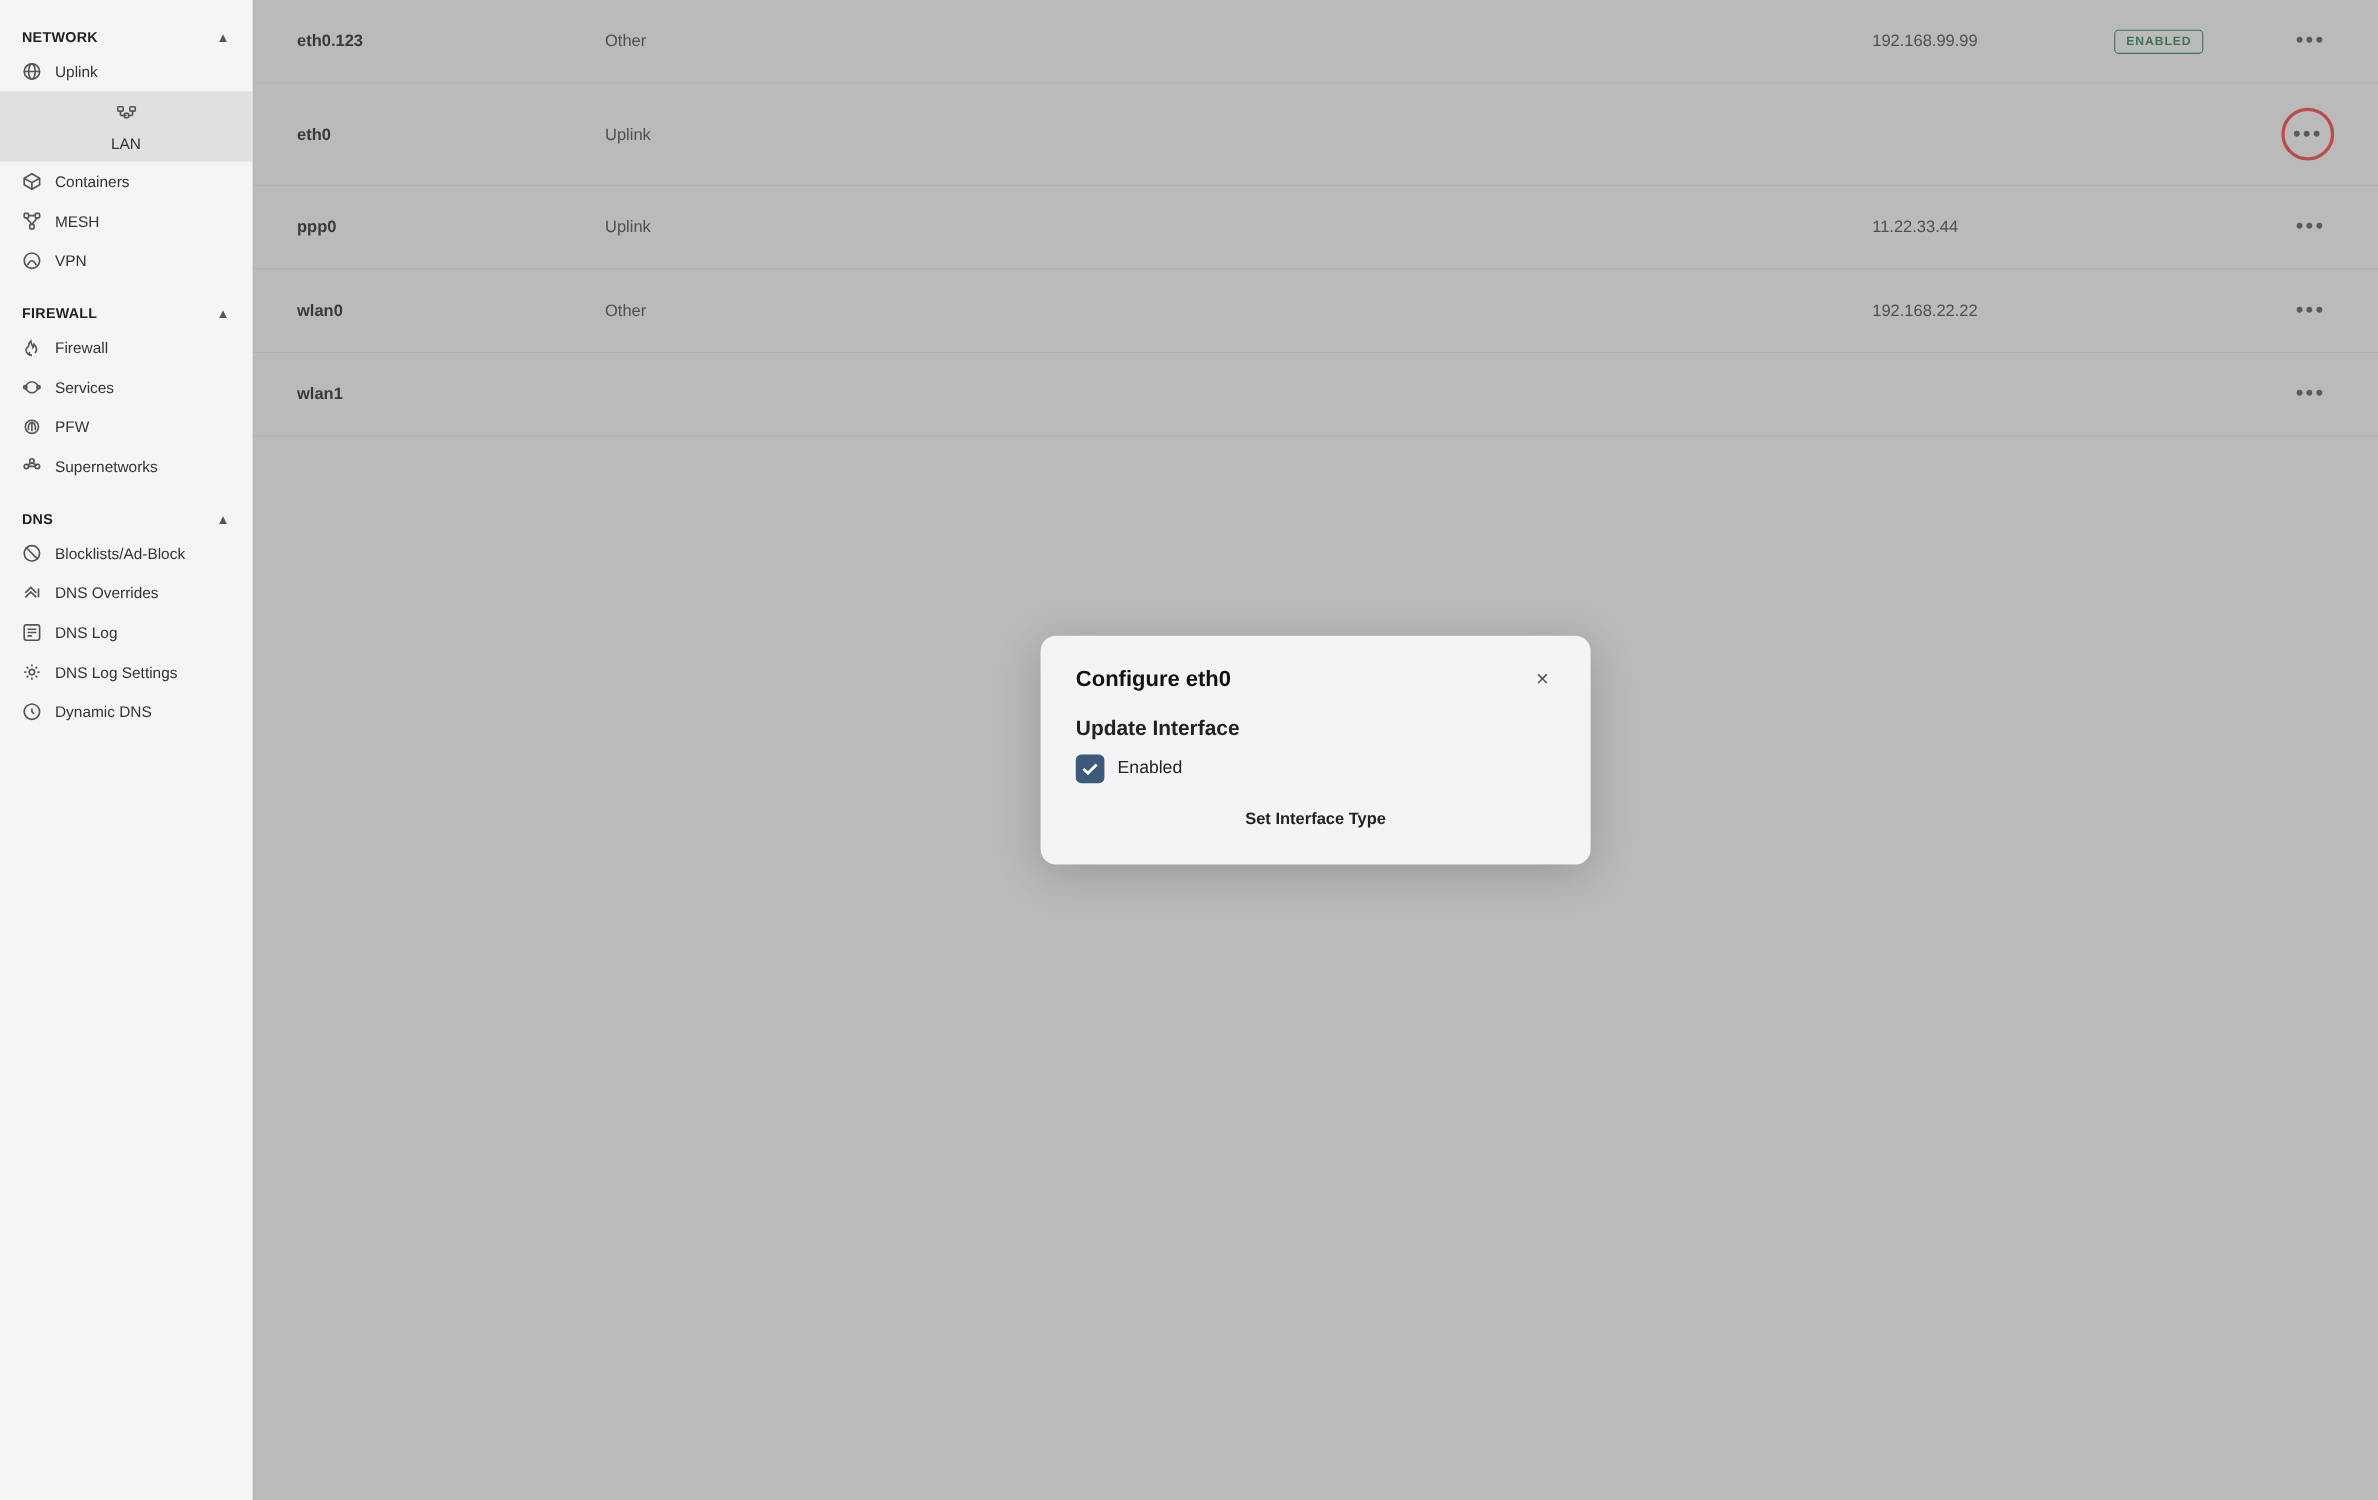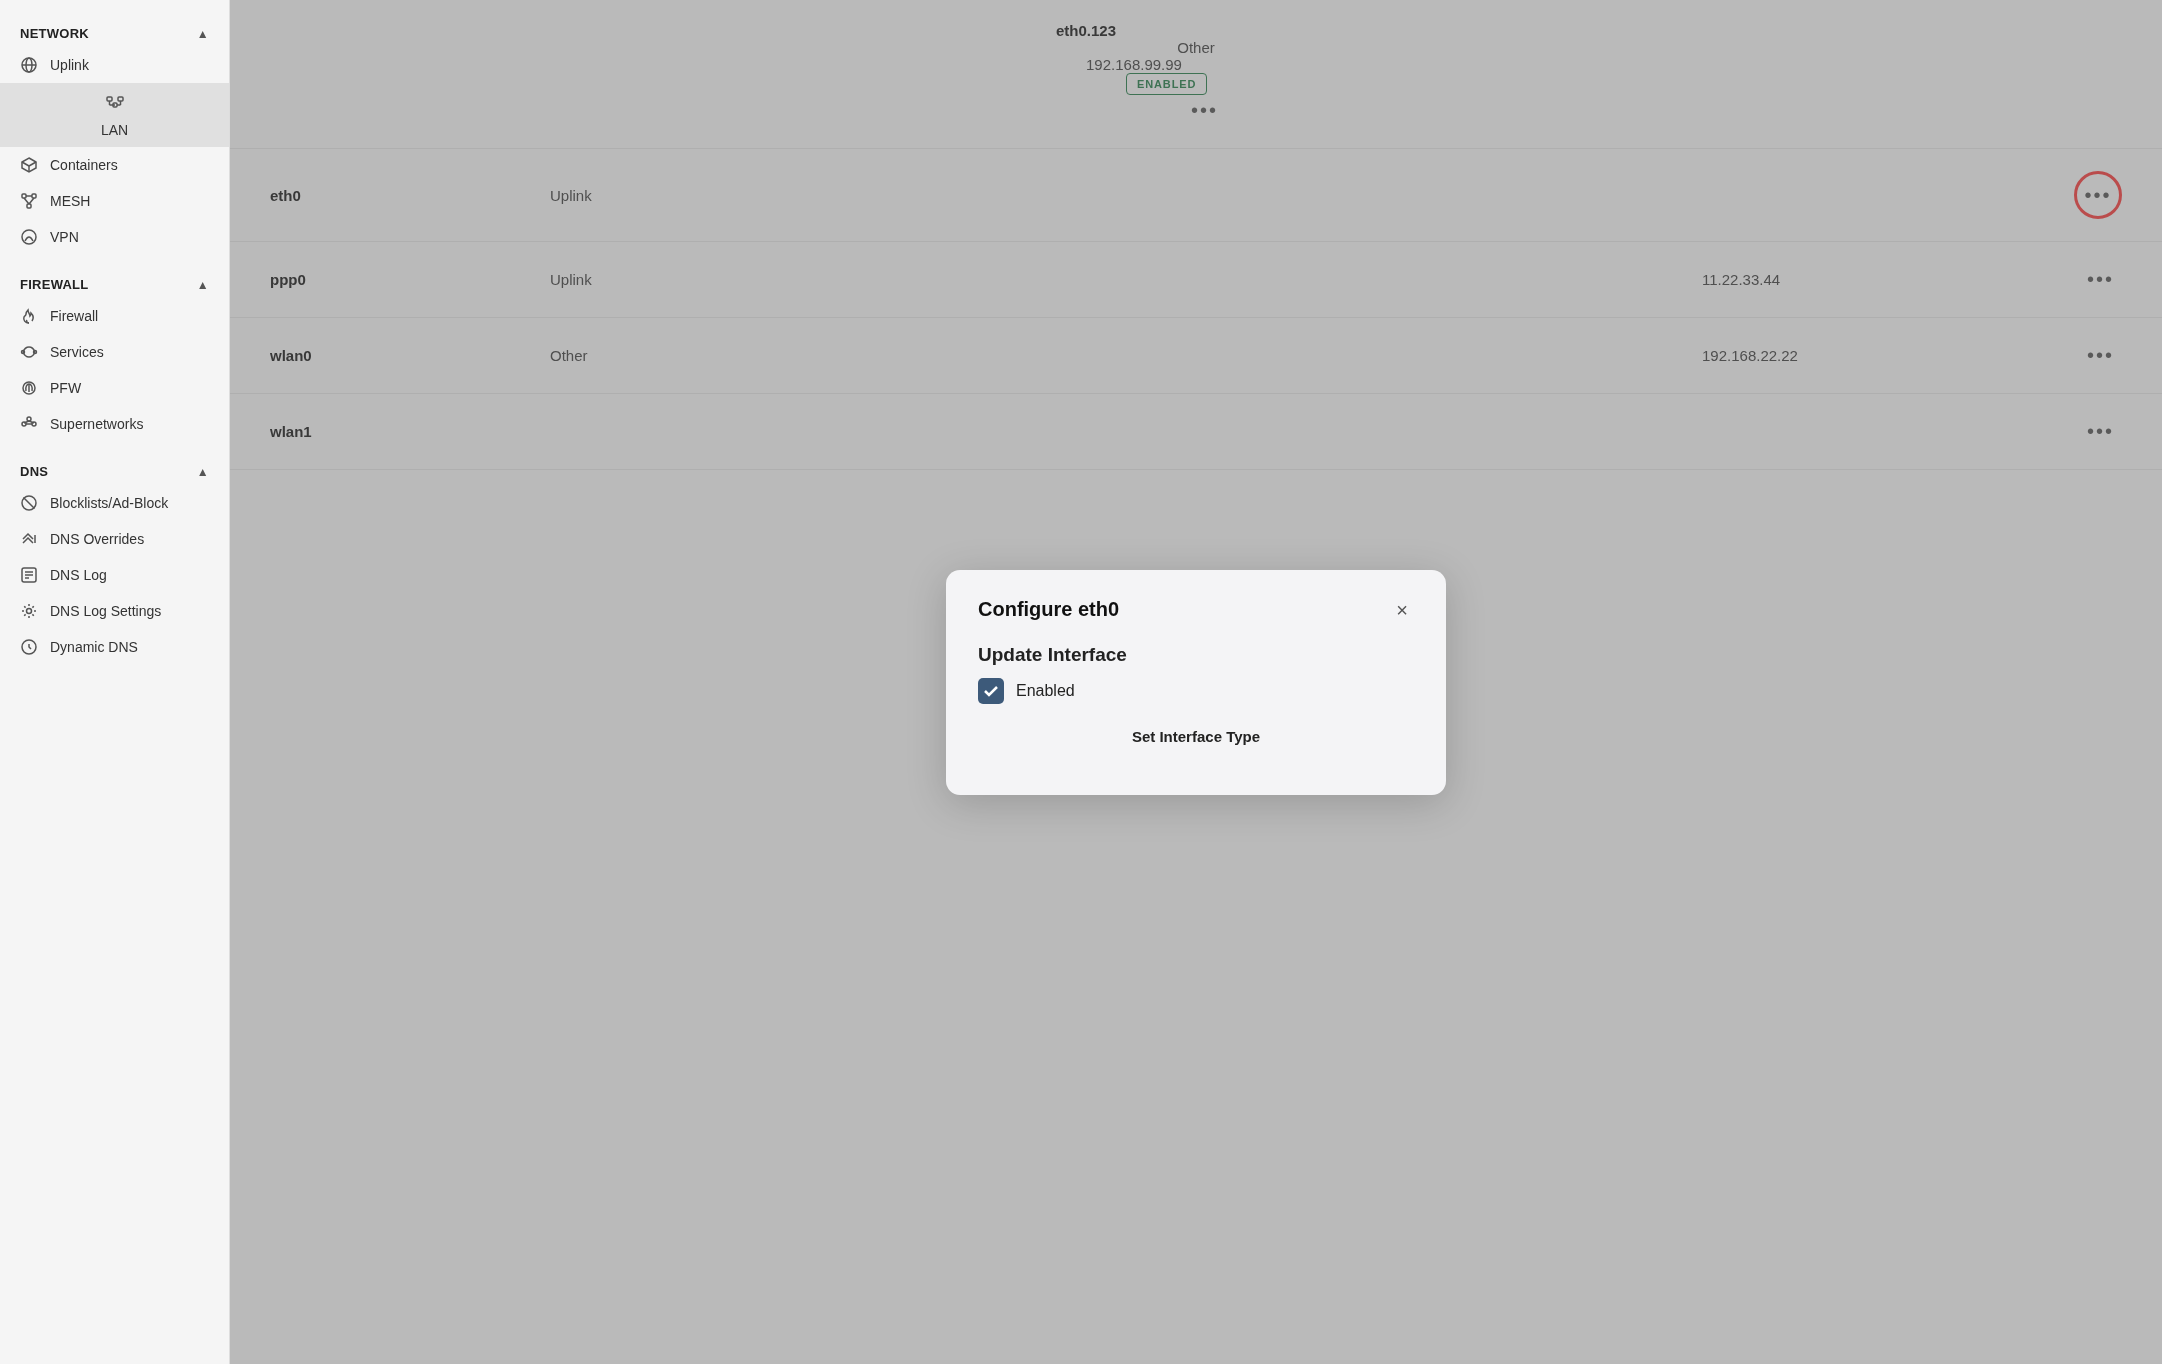--- a/index.html
+++ b/index.html
@@ -73,21 +73,20 @@
     .table-row {
       display: flex;
       align-items: center;
       padding: 22px 40px;
       border-bottom: 1px solid #d8d8d8;
       background: #e8e8e8;
       min-height: 72px;
     }
     .table-row:first-child {
       border-top: none;
-      flex-direction: column;
     }
     .col-name {
       width: 280px;
       font-size: 15px;
       font-weight: 600;
       color: #222;
     }
     .col-type {
       flex: 1;
       font-size: 15px;
@@ -153,21 +152,21 @@
       background: rgba(100,100,100,0.35);
       display: flex;
       align-items: center;
       justify-content: center;
       z-index: 100;
     }
     .modal {
       background: #f4f4f6;
       border-radius: 14px;
       width: 500px;
-      padding: 28px 32px 40px 32px;
+      padding: 28px 32px 23px 32px;
       box-shadow: 0 8px 40px rgba(0,0,0,0.18);
       position: relative;
     }
     .modal-header {
       display: flex;
       align-items: center;
       justify-content: space-between;
       margin-bottom: 22px;
     }
     .modal-title {

